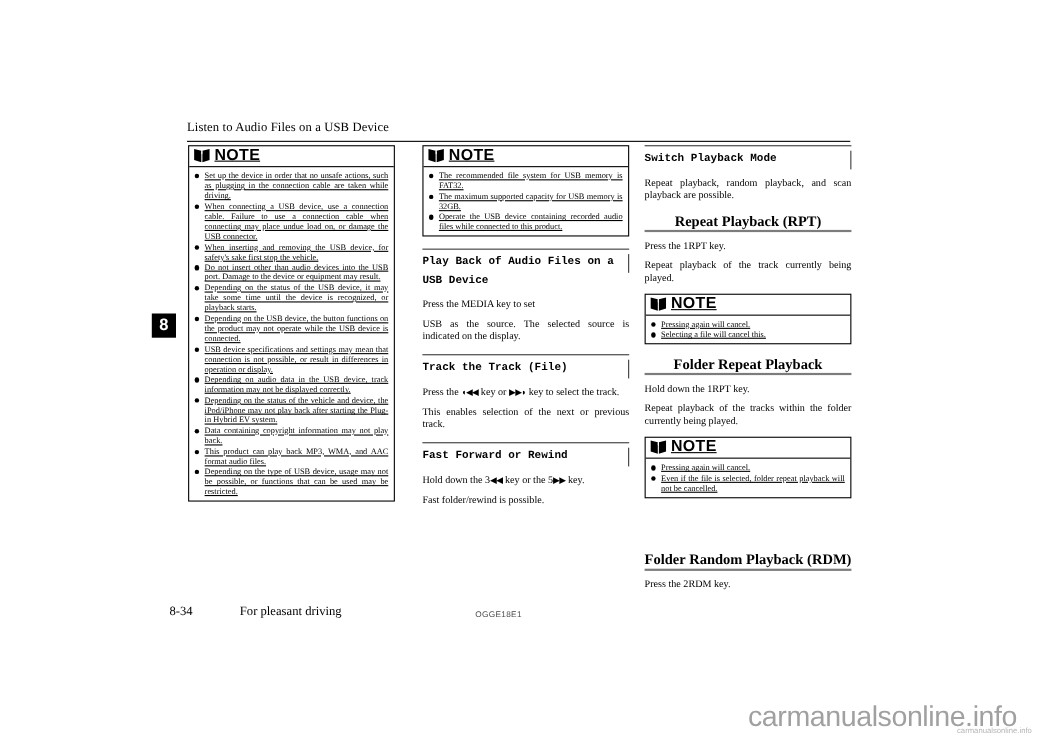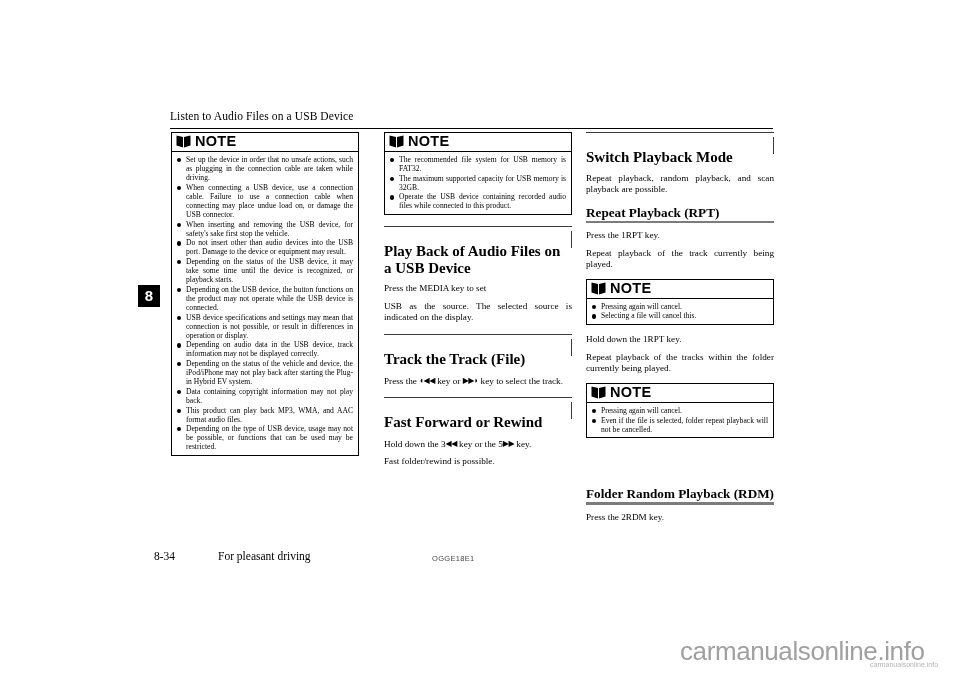--- a/index.html
+++ b/index.html
@@ -66,20 +66,21 @@
   #col1 { left: 171px; }
   #col2 { left: 384px; }
   #col3 { left: 586px; }
 
   
   .note-box {
     border: 1.4px solid #000;
     margin-bottom: 9px;
     background: #fff;
     box-sizing: border-box;
+    text-decoration: underline;
   }
   .note-head {
     display: flex;
     align-items: center;
     gap: 4px;
     padding: 1px 4px 2px 4px;
     border-bottom: 1.4px solid #000;
   }
   .note-head .book-icon {
     width: 15px;
@@ -123,47 +124,47 @@
   }
 
   
   .h1 {
     position: relative;
     margin: 11px 0 0 0;
     padding-top: 4px;
     border-top: 1.2px solid #3a3a3a;
   }
   .h1 .h1-text {
-    font-family: Liberation Serif, serif;
+    font-family: Liberation Mono, monospace;
     font-weight: bold;
-    font-size: 15px;
+    font-size: 10px;
     line-height: 16.5px;
     display: block;
     padding-right: 4px;
-    margin-top: 12px;
   }
   .h1 .tick {
     position: absolute;
     right: 0;
     top: 4px;
     width: 1.2px;
     height: 17px;
     background: #3a3a3a;
   }
   .h1.first { margin-top: 0; }
 
   .h2 {
     margin: 10px 0 0 0;
   }
   .h2 .h2-text {
     font-family: "Liberation Serif", serif;
     font-weight: bold;
     font-size: 13.2px;
     line-height: 15px;
     display: block;
+    text-align: center;
   }
   .h2 .h2-rule {
     display: block;
     height: 2.4px;
     background: #7c7c7c;
     margin-top: 1px;
   }
 
   
   p.body {
@@ -293,20 +294,21 @@
     </div>
 
     <p class="body">
       <span>Press the</span>
       <span class="key-glyph">◖◀◀</span>
       <span>key or</span>
       <span class="key-glyph">▶▶◗</span>
       <span>key to select the track.</span>
     </p>
 
+    <p class="body">This enables selection of the next or previous track.</p>
 
     <div class="h1">
       <span class="h1-text">Fast Forward or Rewind</span>
       <span class="tick"></span>
     </div>
 
     <p class="body">
       <span>Hold down the 3</span><span class="key-glyph">◀◀</span>
       <span>key or the 5</span><span class="key-glyph">▶▶</span>
       <span>key.</span>
@@ -343,20 +345,24 @@
         <span class="note-title">NOTE</span>
       </div>
       <div class="note-body">
         <ul class="bullets">
           <li>Pressing again will cancel.</li>
           <li>Selecting a file will cancel this.</li>
         </ul>
       </div>
     </div>
 
+    <div class="h2">
+      <span class="h2-text">Folder Repeat Playback</span>
+      <span class="h2-rule"></span>
+    </div>
 
     <p class="body">Hold down the 1RPT key.</p>
     <p class="body">Repeat playback of the tracks within the folder currently being played.</p>
 
     <div class="note-box" style="margin-top:9px;">
       <div class="note-head">
         <svg class="book-icon" viewBox="0 0 30 26">
           <path d="M1 1 L14 4 L14 25 L1 21 Z" fill="#000"></path>
           <path d="M29 1 L16 4 L16 25 L29 21 Z" fill="#000"></path>
           <path d="M14 4 L15 6 L16 4 L16 9 L15 11 L14 9 Z" fill="#fff"></path>

